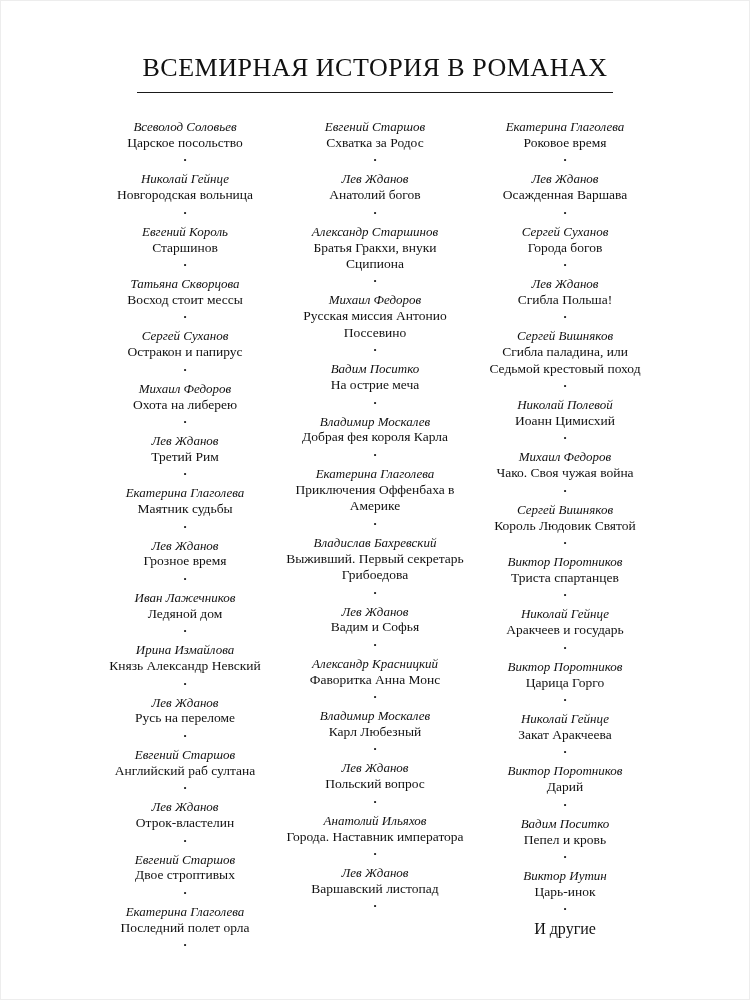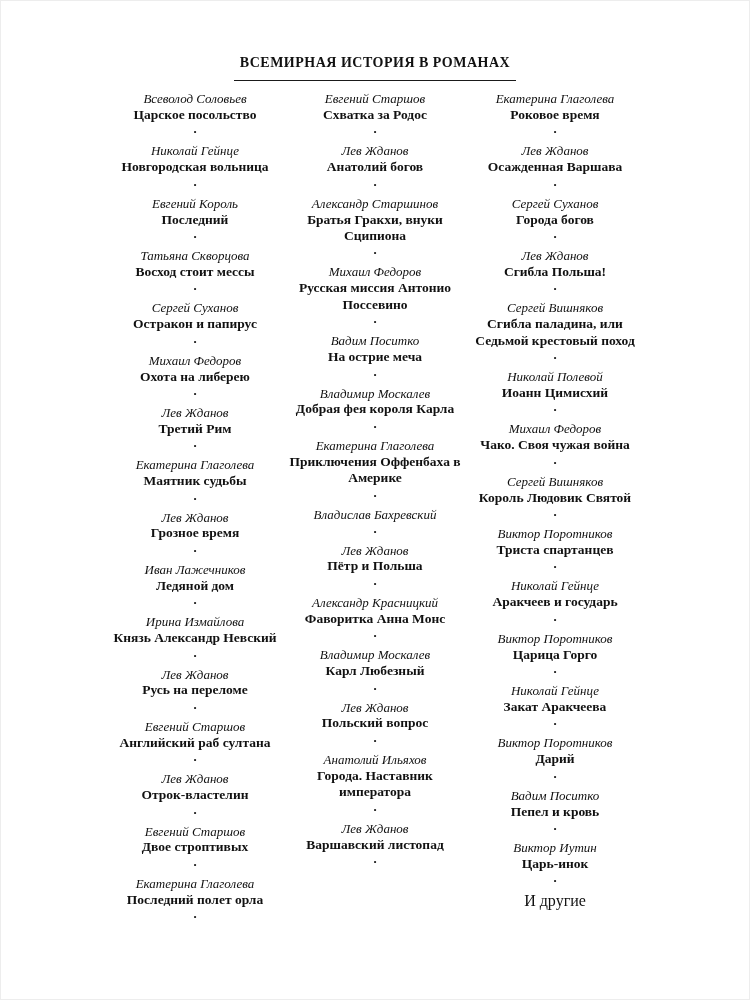--- a/index.html
+++ b/index.html
@@ -17,48 +17,48 @@
     font-family: "Liberation Serif", "DejaVu Serif", serif;
     color: #111111;
     overflow: hidden;
   }
   .title-wrap {
     text-align: center;
     margin-top: 52px;
   }
   .page-title {
     display: inline-block;
-    font-size: 14px;
-    font-weight: 700;
+    font-size: 26px;
+    font-weight: 400;
     letter-spacing: 0.5px;
     border-bottom: 1.5px solid #1a1a1a;
     padding: 0 6px 9px 6px;
     white-space: nowrap;
   }
   .columns {
     display: flex;
     justify-content: center;
     align-items: flex-start;
-    gap: 2px;
-    margin-top: 10px;
+    gap: 12px;
+    margin-top: 26px;
   }
   .column {
     width: 178px;
     text-align: center;
   }
   .entry {
     margin: 0;
   }
   .author {
     font-style: italic;
     font-size: 13px;
     line-height: 1.22;
   }
   .title {
-    font-weight: bold;
+    font-weight: normal;
     font-size: 13.5px;
     line-height: 1.22;
   }
   .bullet {
     font-size: 9px;
     line-height: 1;
     margin: 5px 0 6px 0;
     color: #111111;
   }
   .and-others {
@@ -80,21 +80,21 @@
           <div class="title">Царское посольство</div>
           <div class="bullet">•</div>
         </div>
         <div class="entry">
           <div class="author">Николай Гейнце</div>
           <div class="title">Новгородская вольница</div>
           <div class="bullet">•</div>
         </div>
         <div class="entry">
           <div class="author">Евгений Король</div>
-          <div class="title">Последний</div>
+          <div class="title">Старшинов</div>
           <div class="bullet">•</div>
         </div>
         <div class="entry">
           <div class="author">Татьяна Скворцова</div>
           <div class="title">Восход стоит мессы</div>
           <div class="bullet">•</div>
         </div>
         <div class="entry">
           <div class="author">Сергей Суханов</div>
           <div class="title">Остракон и папирус</div>
@@ -187,25 +187,26 @@
           <div class="title">Добрая фея короля Карла</div>
           <div class="bullet">•</div>
         </div>
         <div class="entry">
           <div class="author">Екатерина Глаголева</div>
           <div class="title">Приключения Оффенбаха в Америке</div>
           <div class="bullet">•</div>
         </div>
         <div class="entry">
           <div class="author">Владислав Бахревский</div>
-          <div class="bullet">•</div>
-        </div>
-        <div class="entry">
-          <div class="author">Лев Жданов</div>
-          <div class="title">Пётр и Польша</div>
+          <div class="title">Выживший. Первый секретарь Грибоедова</div>
+          <div class="bullet">•</div>
+        </div>
+        <div class="entry">
+          <div class="author">Лев Жданов</div>
+          <div class="title">Вадим и Софья</div>
           <div class="bullet">•</div>
         </div>
         <div class="entry">
           <div class="author">Александр Красницкий</div>
           <div class="title">Фаворитка Анна Монс</div>
           <div class="bullet">•</div>
         </div>
         <div class="entry">
           <div class="author">Владимир Москалев</div>
           <div class="title">Карл Любезный</div>

